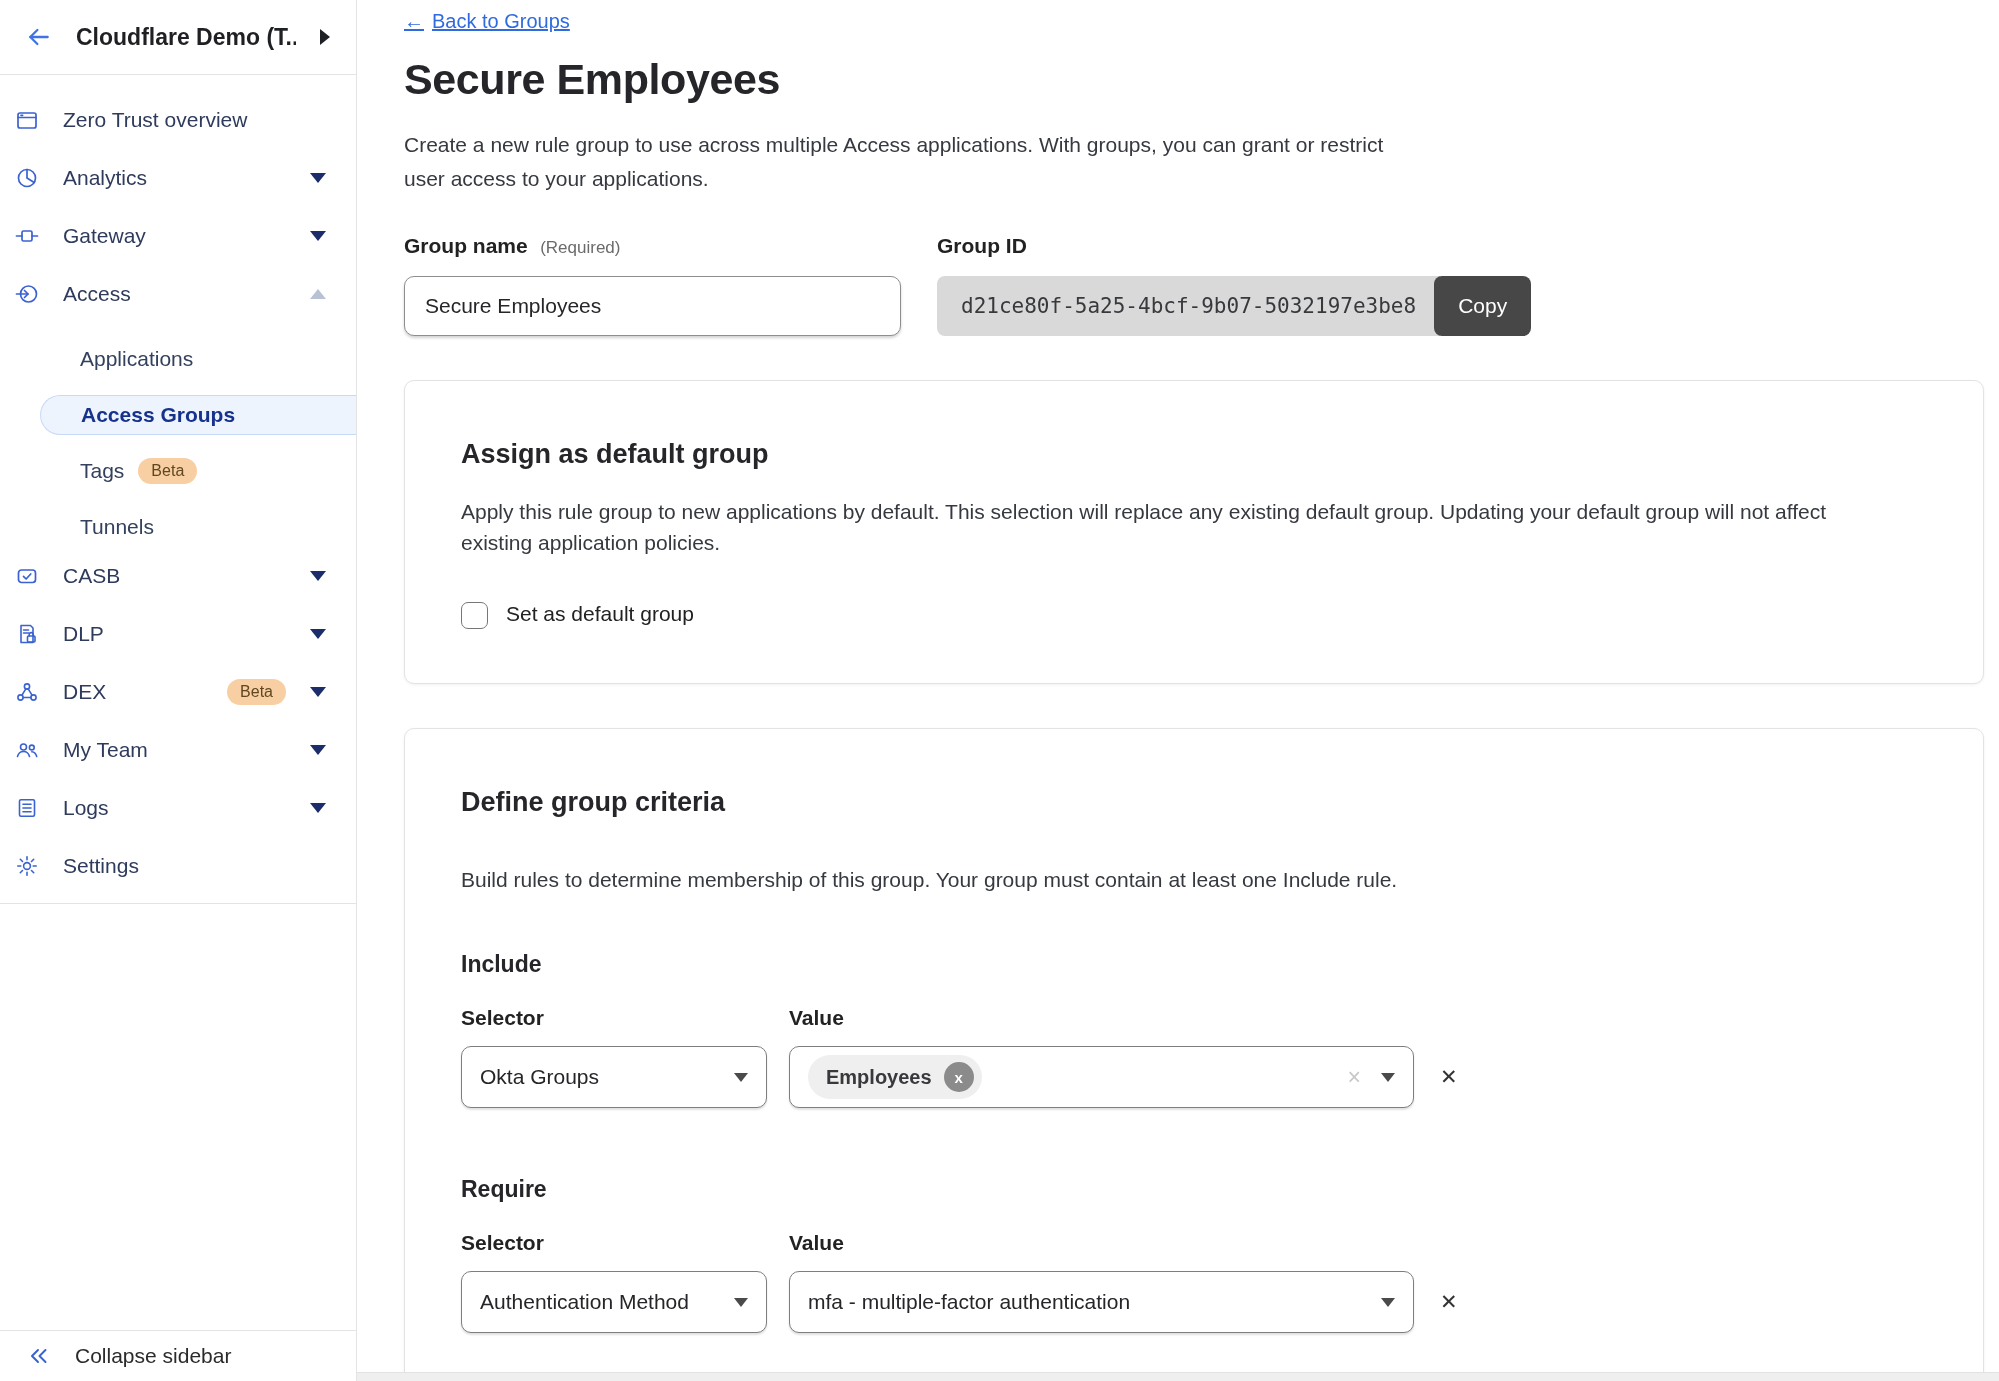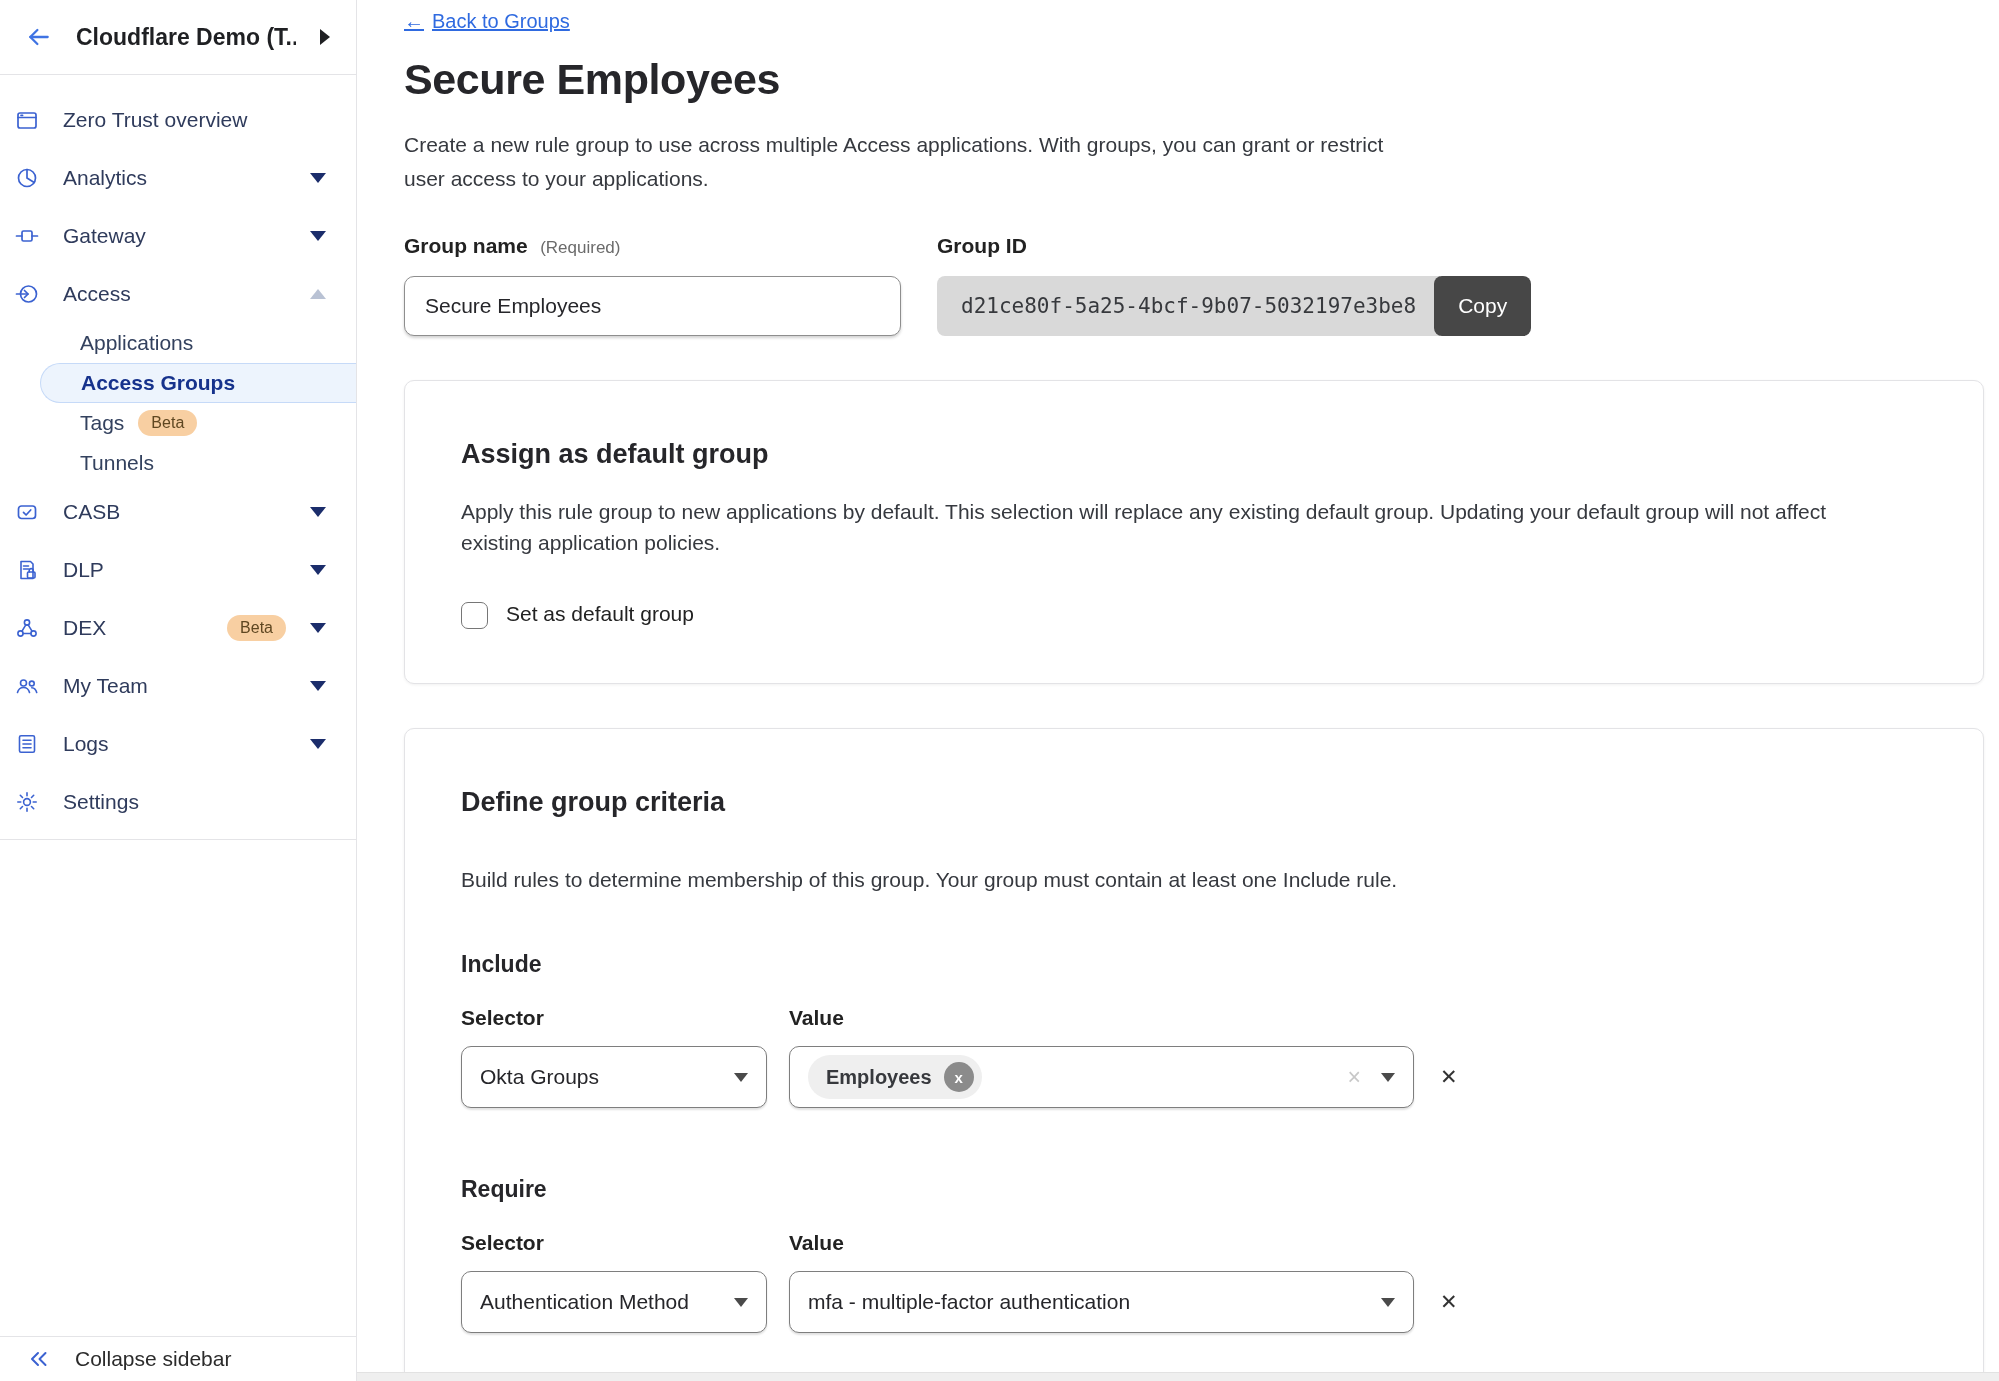--- a/index.html
+++ b/index.html
@@ -14,28 +14,28 @@
   .sb-header .team { flex:1; font-size:23px; font-weight:700; color:#1f2023; white-space:nowrap; overflow:hidden; }
   .tri-right { width:0; height:0; border-top:8px solid transparent; border-bottom:8px solid transparent; border-left:10px solid #1f2023; }
   .nav { padding-top:16px; flex:1 1 auto; overflow:hidden; display:flex; flex-direction:column; }
   .nav-item { height:58px; flex:none; display:flex; align-items:center; gap:24px;
     padding:0 30px 0 15px; font-size:21px; color:#2f3b5c; cursor:pointer; }
   .nav-item .icon { width:24px; height:24px; flex:none; }
   .nav-item .label { flex:1; white-space:nowrap; }
   .caret-down { width:0; height:0; border-left:8px solid transparent; border-right:8px solid transparent; border-top:10px solid #1b2d6b; }
   .caret-up { width:0; height:0; border-left:8px solid transparent; border-right:8px solid transparent; border-bottom:10px solid #b9c2d4; }
   .sub-item { height:40px; flex:none; display:flex; align-items:center; padding-left:80px;
-    font-size:21px; color:#33415e; cursor:pointer; }
+    font-size:21px; color:#33415e; cursor:pointer;margin-top:16px; }
   .sub-item.selected { margin-left:40px; padding-left:40px; background:#edf4fd;
     border:1px solid #c6daf8; border-right:none; border-radius:22px 0 0 22px;
     color:#16328c; font-weight:700; }
   .beta { margin-left:14px; background:#f8cfa2; color:#5f4721; font-size:16px;
     padding:4px 13px; border-radius:13px; }
   .sb-divider { border:none; border-top:1px solid #e4e4e7; margin-top:8px; }
-  .sb-bottom { margin-top:auto; flex:none; height:45px; border-top:1px solid #e4e4e7;
+  .sb-bottom { margin-top:auto; flex:none; height:51px; border-top:1px solid #e4e4e7;
     display:flex; align-items:center; gap:24px; padding:8px 27px; font-size:21px; color:#2b2b2b; }
 
   
   .main { position:absolute; left:357px; top:0; right:0; bottom:0; padding:10px 0 0 47px; overflow:hidden; }
   .back-link { display:inline-flex; align-items:center; gap:8px; color:#2f6ae0;
     font-size:20px; text-decoration:underline; cursor:pointer; }
   h1.page-title { font-size:43px; font-weight:700; color:#26262a; margin-top:22px; letter-spacing:-0.4px; }
   .page-desc { margin-top:24px; font-size:21px; line-height:34px; color:#36393f; max-width:980px; }
 
   .form-row { display:flex; gap:36px; margin-top:38px; }

